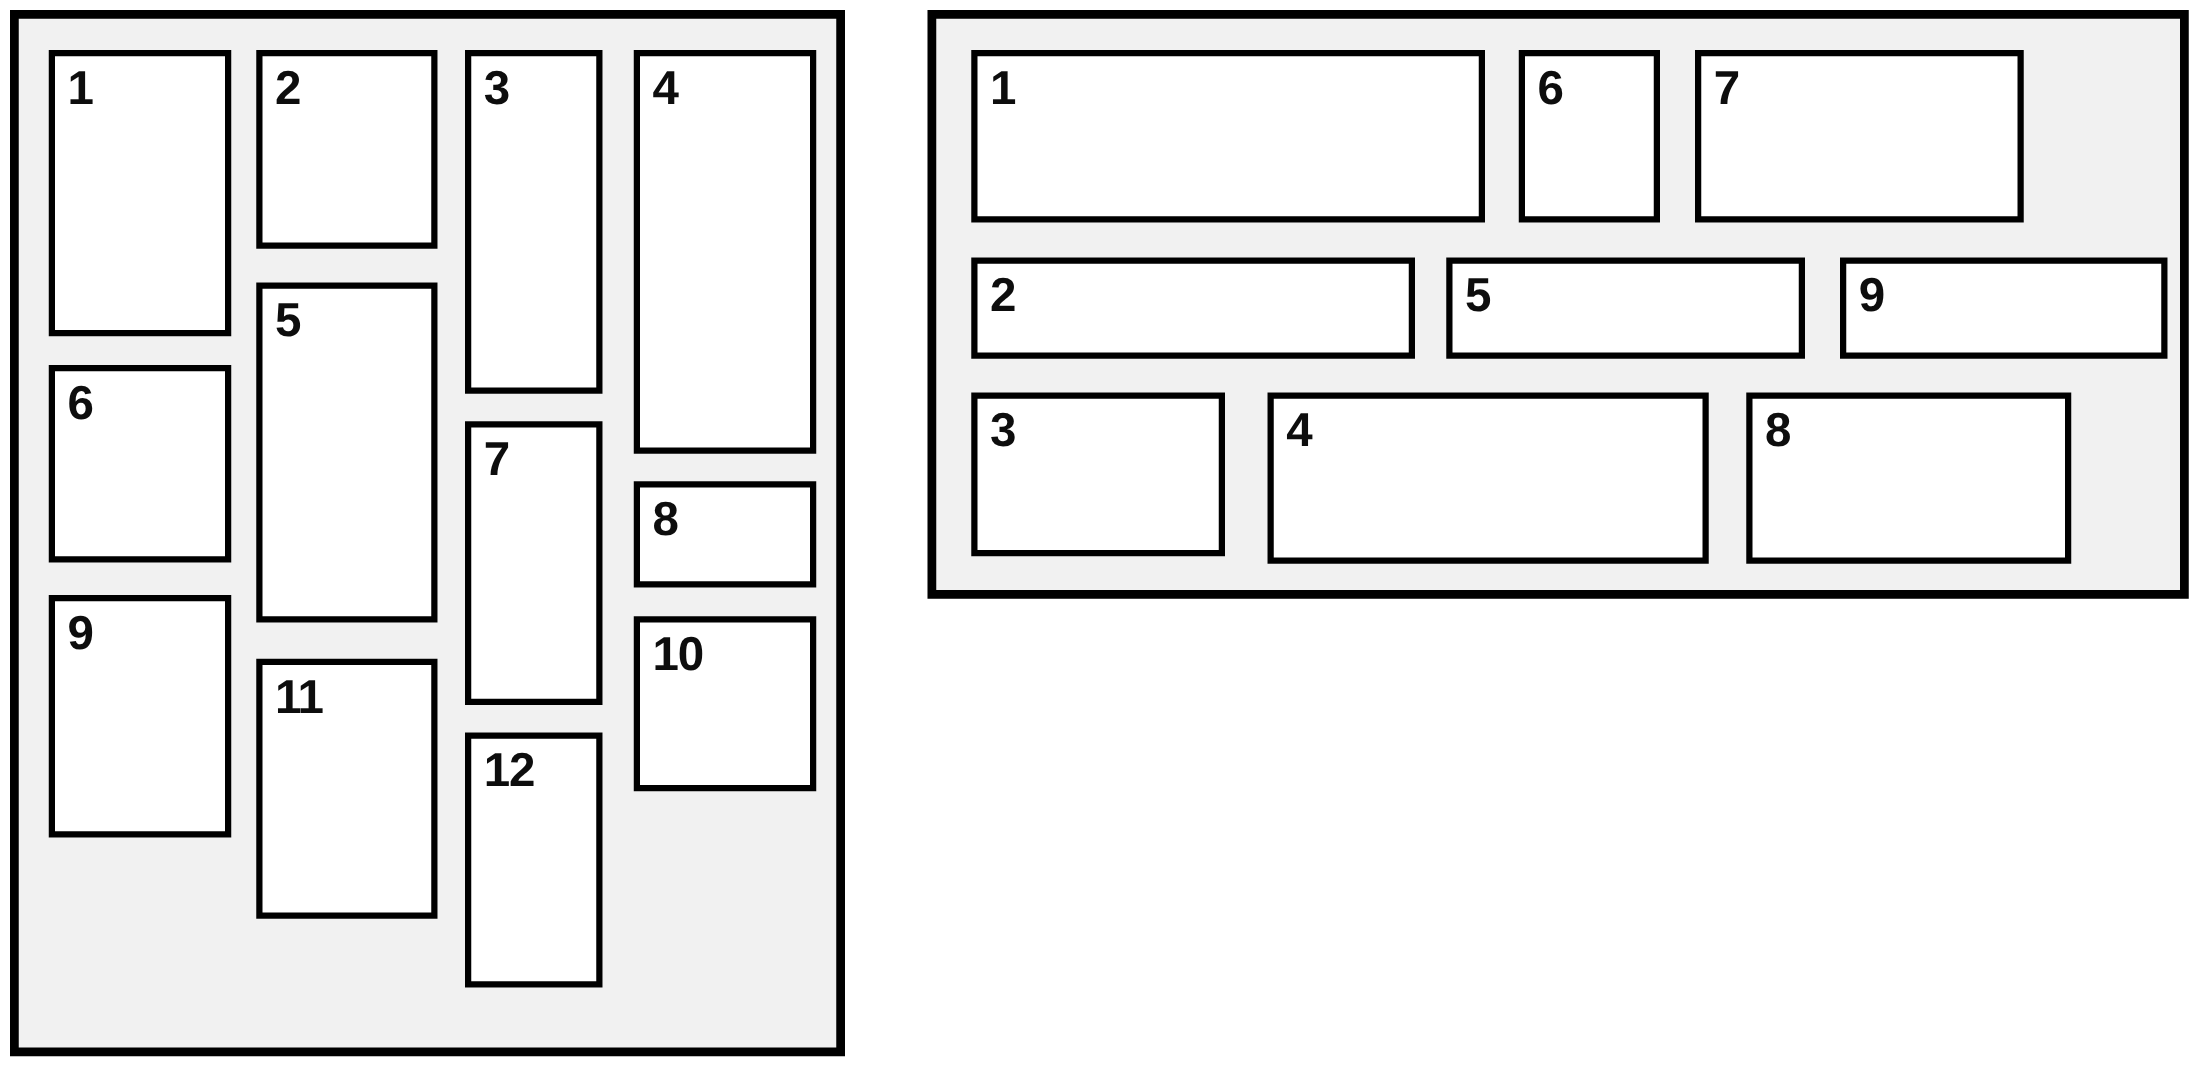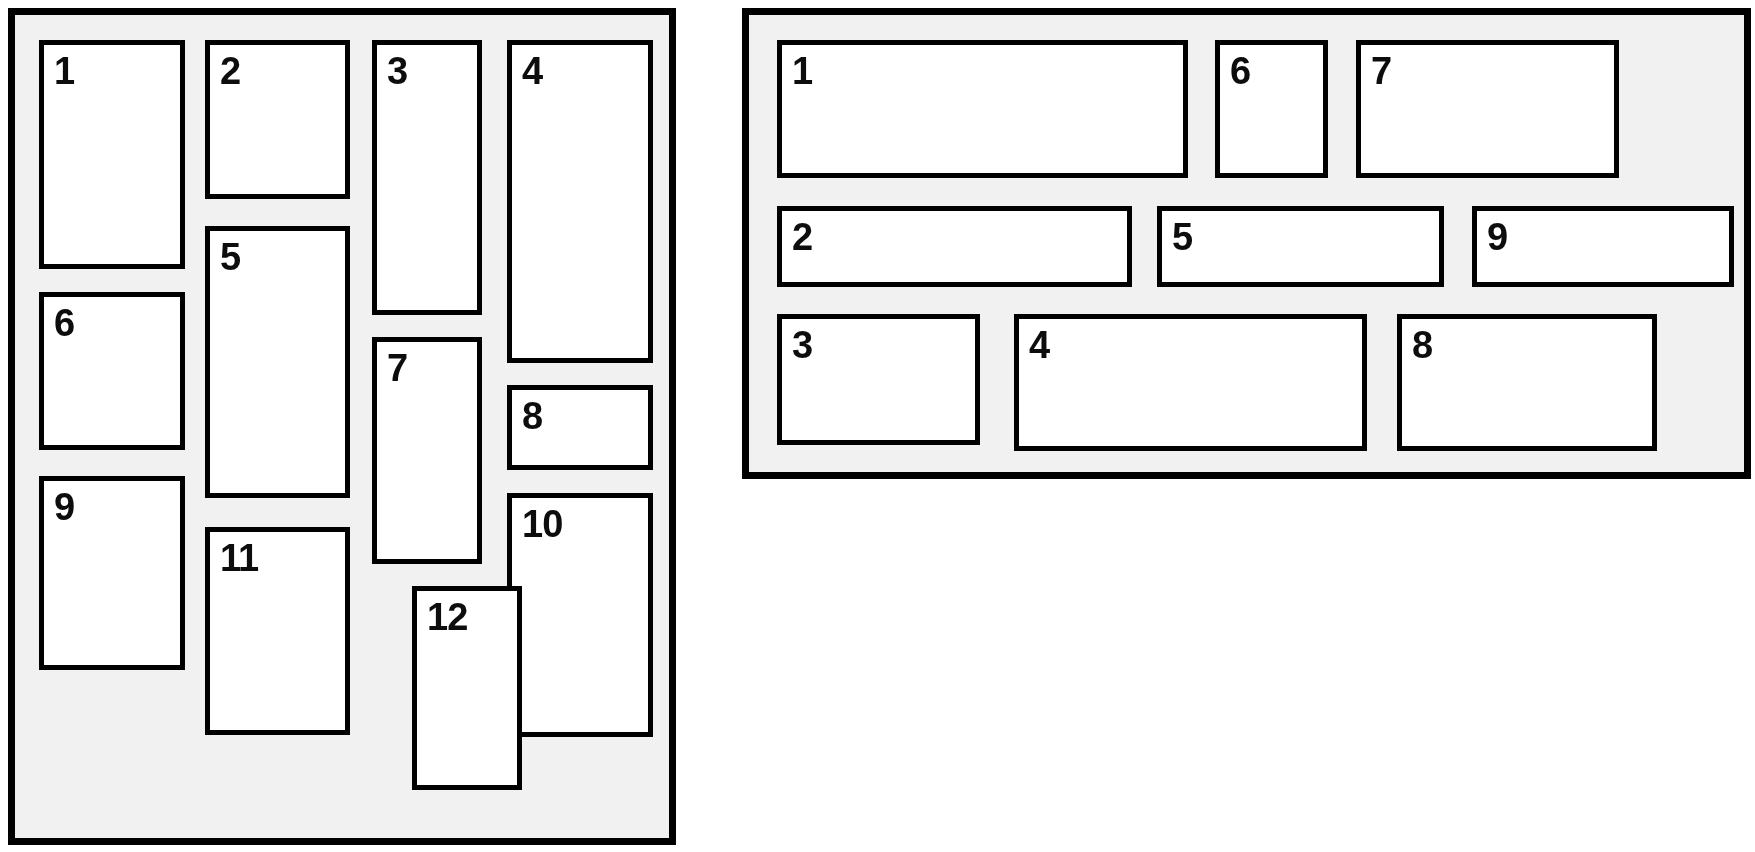--- a/index.html
+++ b/index.html
@@ -64,27 +64,27 @@
     </div>
     <div class="box" style="left: 357px; top: 322px; width: 110px; height: 227px;">
       <span class="label">7</span>
     </div>
     <div class="box" style="left: 492px; top: 370px; width: 146px; height: 85px;">
       <span class="label">8</span>
     </div>
     <div class="box" style="left: 24px; top: 461px; width: 146px; height: 194px;">
       <span class="label">9</span>
     </div>
-    <div class="box" style="left: 492px; top: 478px; width: 146px; height: 244px;">
+    <div class="box" style="left: 492px; top: 478px; width: 146px; height: 140px;">
       <span class="label">10</span>
     </div>
     <div class="box" style="left: 190px; top: 512px; width: 145px; height: 208px;">
       <span class="label">11</span>
     </div>
-    <div class="box" style="left: 357px; top: 571px; width: 110px; height: 204px; margin-left: 40px;">
+    <div class="box" style="left: 357px; top: 571px; width: 110px; height: 204px;">
       <span class="label">12</span>
     </div>
   </div>
 
 <div class="panel" style="left: 742px; top: 8px; width: 1009px; height: 471px;">
     <div class="box" style="left: 28px; top: 25px; width: 411px; height: 138px;">
       <span class="label">1</span>
     </div>
     <div class="box" style="left: 28px; top: 191px; width: 355px; height: 81px;">
       <span class="label">2</span>

